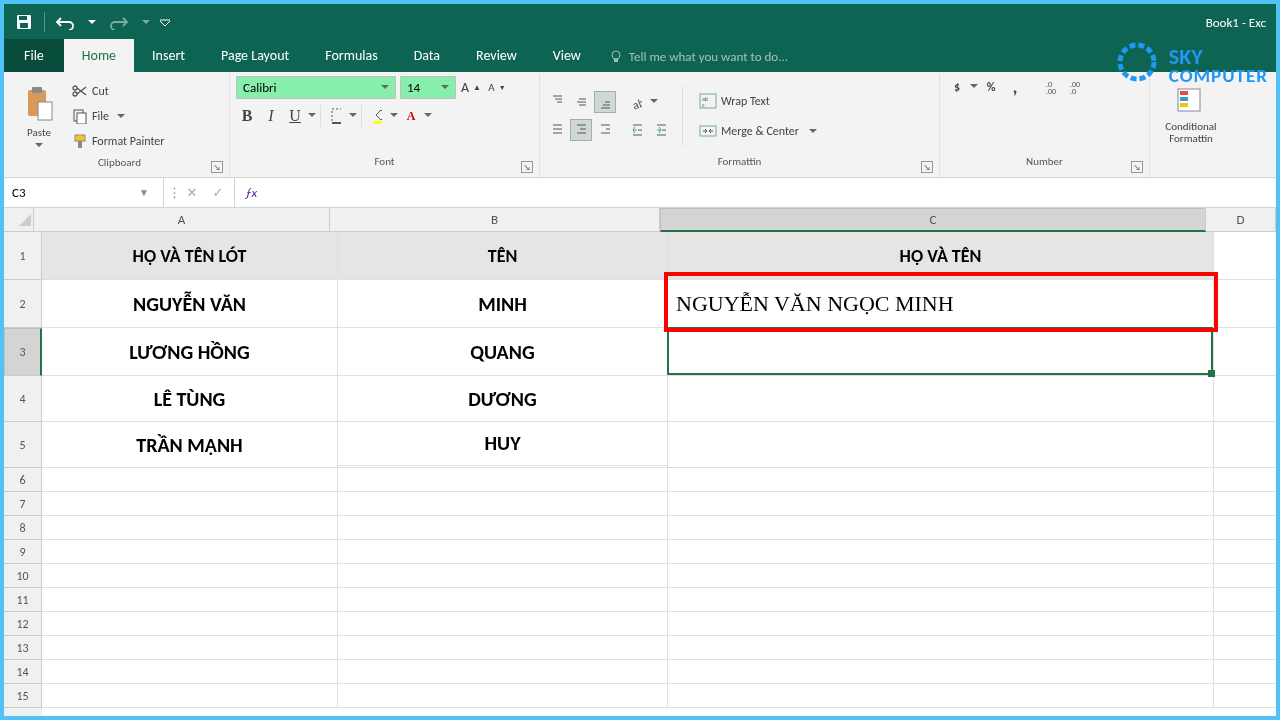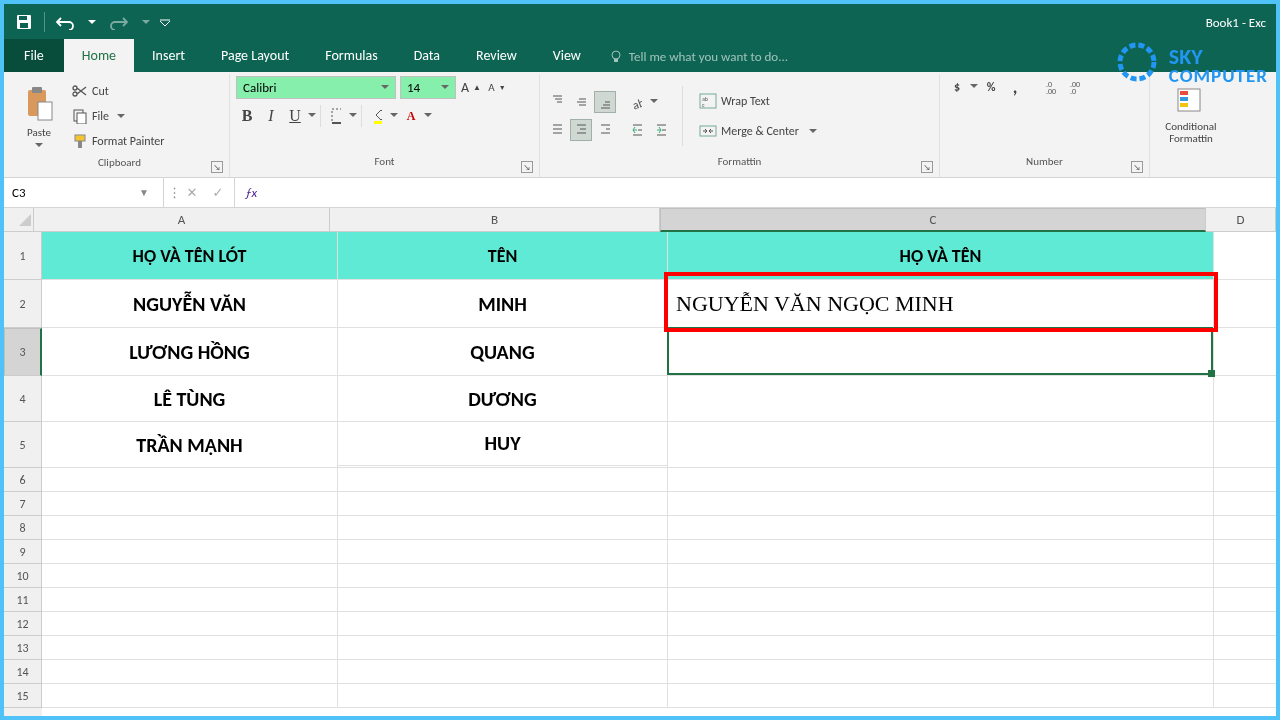--- a/index.html
+++ b/index.html
@@ -52,21 +52,21 @@
 .corner{ width:38px; height:24px; background:#f0f0f0; border-right:1px solid #ccc; border-bottom:1px solid #ccc; display:flex; align-items:center; justify-content:flex-end;}
 .corner svg{margin:2px;}
 .colheads{ height:24px; display:flex; background:#f0f0f0;}
 .colhead{ border-right:1px solid #ccc; border-bottom:1px solid #ccc; display:flex;align-items:center;justify-content:center; font-size:13px; color:#555; cursor:pointer;}
 .colhead.sel{background:#d4d4d4; border-bottom:2px solid #217346;}
 .rowheads-col{ width:38px; background:#f0f0f0;}
 .rowhead{ border-right:1px solid #ccc; border-bottom:1px solid #ccc; display:flex;align-items:center;justify-content:center; font-size:12px; color:#555; cursor:pointer;}
 .rowhead.sel{background:#d4d4d4; border-right:2px solid #217346;}
 .cells{ position:relative; flex:1;}
 .cell{ position:absolute; border-right:1px solid #e0e0e0; border-bottom:1px solid #e0e0e0; padding:0 6px; display:flex; align-items:center; font-size:16px; overflow:hidden; white-space:nowrap;}
-.cell.hdr{ background:#5eead4; font-weight:700; justify-content:center; font-size:18px; font-family:Calibri,sans-serif;}
+.cell.hdr{ background:#e5e5e5; font-weight:700; justify-content:center; font-size:18px; font-family:Calibri,sans-serif;}
 .cell.dat{ font-weight:700; justify-content:center; font-size:20px; font-family:Calibri,sans-serif;}
 .cell.leftcell{ justify-content:flex-start; padding-left:8px; font-family:"Times New Roman",serif; font-weight:400; font-size:22px;}
 .red-box{ position:absolute; border:4px solid #ff0000; pointer-events:none; z-index:10;}
 .sel-box{ position:absolute; border:2px solid #217346; pointer-events:none; z-index:9;}
 .sel-handle{position:absolute; width:7px; height:7px; background:#217346; right:-4px; bottom:-4px;}
 .gridrow{display:flex;}
 .gridbody{display:flex; flex:1;}
 </style>
 </head>
 <body>

